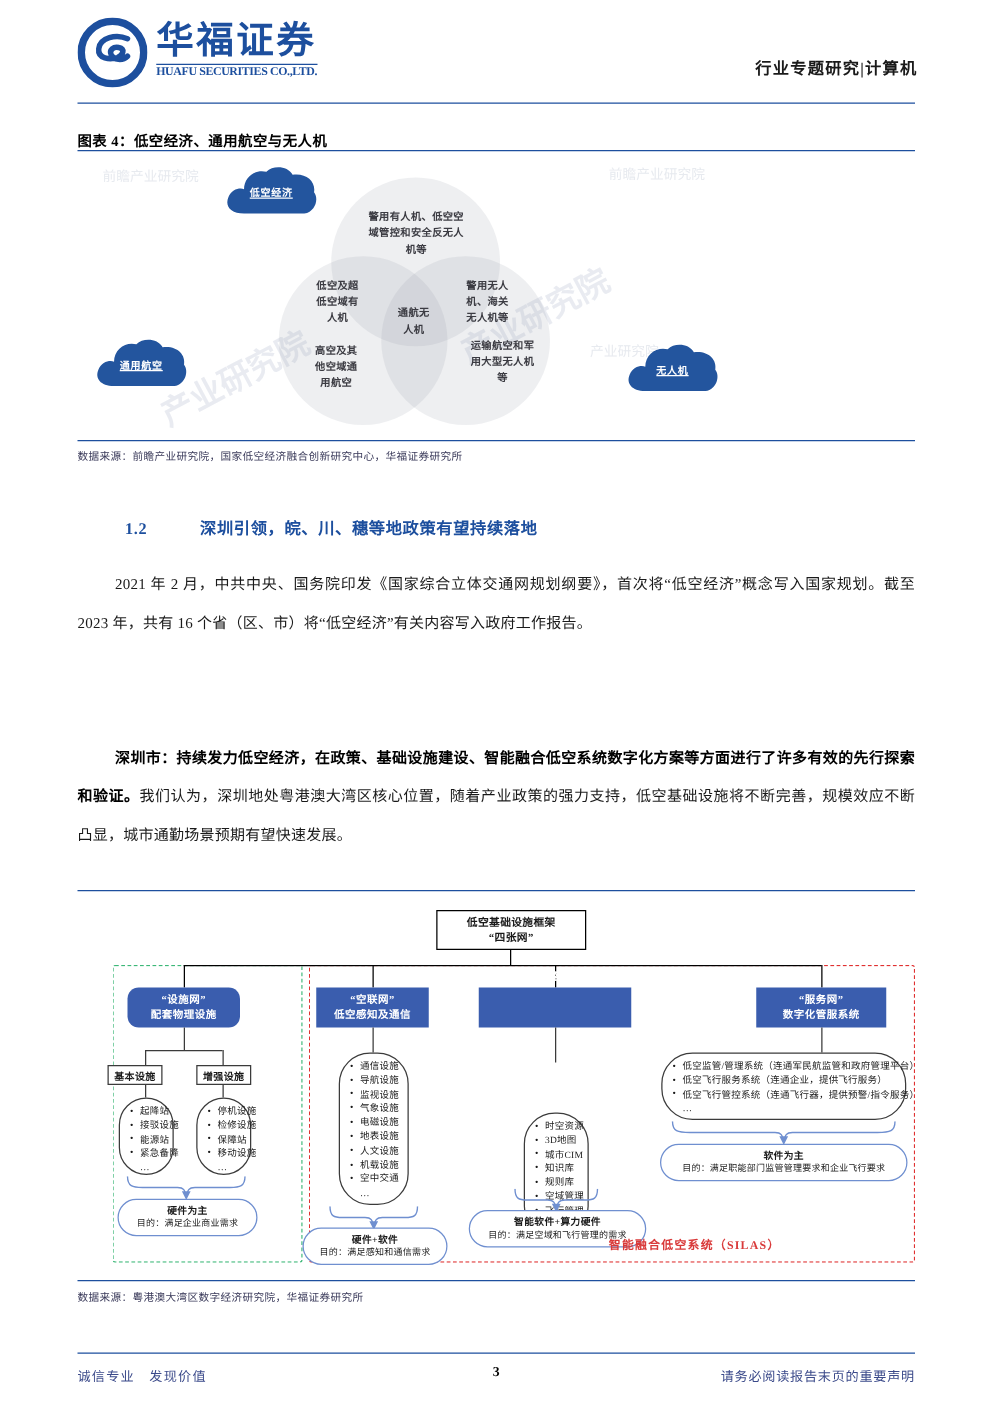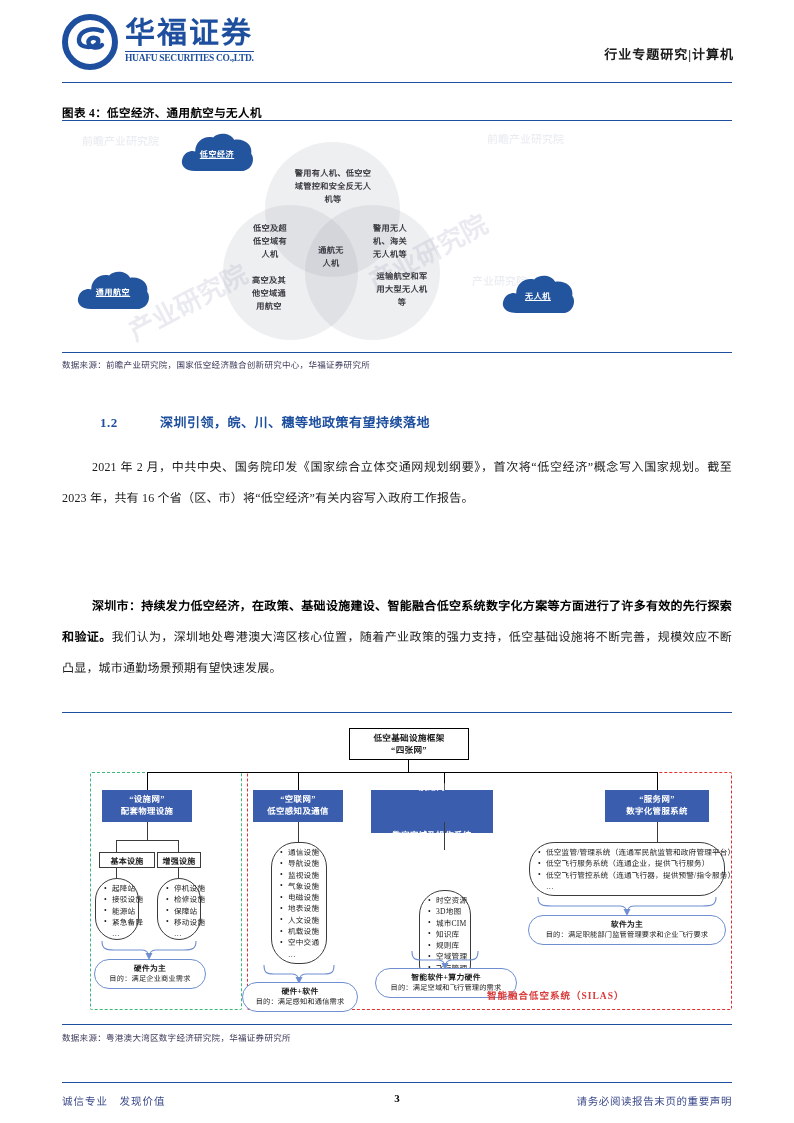--- a/index.html
+++ b/index.html
@@ -260,30 +260,30 @@
       <span>“四张网”</span>
     </div>
 
     <div class="ln v blk" style="left:346px;top:0px;height:12px;"></div>
     <div class="ln h blk" style="left:85px;top:12px;width:510px;"></div>
     <div class="ln v blk" style="left:85px;top:12px;height:18px;"></div>
     <div class="ln v blk" style="left:236px;top:12px;height:18px;"></div>
     <div class="ln v blk" style="left:382px;top:12px;height:18px;"></div>
     <div class="ln v blk" style="left:595px;top:12px;height:18px;"></div>
 
-    <div class="dbox net-box" style="left:40px;top:30px;width:90px;height:32px;">
+    <div class="dbox net-box" style="left:40px;top:30px;width:90px;height:32px;border-radius:9px;">
       <span>“设施网”</span>
       <span>配套物理设施</span>
     </div>
     <div class="ln v" style="left:85px;top:62px;height:18px;"></div>
     <div class="ln h" style="left:54px;top:80px;width:62px;"></div>
     <div class="ln v" style="left:54px;top:80px;height:12px;"></div>
     <div class="ln v" style="left:116px;top:80px;height:12px;"></div>
 
-    <div class="dbox sub-box" style="left:37px;top:92px;width:56px;height:16px;">
+    <div class="dbox sub-box" style="left:24px;top:92px;width:44px;height:16px;">
       <span>基本设施</span>
     </div>
     <div class="dbox sub-box" style="left:95px;top:92px;width:44px;height:16px;">
       <span>增强设施</span>
     </div>
     <div class="ln v" style="left:54px;top:108px;height:10px;"></div>
     <div class="ln v" style="left:116px;top:108px;height:10px;"></div>
 
     <div class="dbox list-box" style="left:33px;top:118px;width:44px;height:62px;">
       <ul>
@@ -338,21 +338,21 @@
       <svg width="74" height="20" viewBox="0 0 74 20">
         <path d="M2 0 C2 8 5 9 12 9 L30 9 C35 9 36 11 37 17 C38 11 39 9 44 9 L62 9 C69 9 72 8 72 0" fill="none" stroke="#6f8fd0" stroke-width="1.1"></path>
         <path d="M37 19 L33.5 12 L40.5 12 Z" fill="#6f8fd0"></path>
       </svg>
     </div>
     <div class="pill" style="left:180px;top:222px;width:116px;height:30px;">
       <span class="t1">硬件+软件</span>
       <span class="t2">目的：满足感知和通信需求</span>
     </div>
 
-    <div class="dbox net-box" style="left:309px;top:30px;width:122px;height:43px;gap:36px;">
+    <div class="dbox net-box" style="left:321px;top:30px;width:122px;height:32px;gap:36px;">
       <span>“航路网”</span>
       <span>数字空域及操作系统</span>
     </div>
     <div class="ln v" style="left:382px;top:62px;height:28px;"></div>
     <div class="dbox list-box" style="left:357px;top:90px;width:52px;height:100px;margin-top:40px;">
       <ul>
         <li>时空资源</li>
         <li>3D地图</li>
         <li>城市CIM</li>
         <li>知识库</li>

